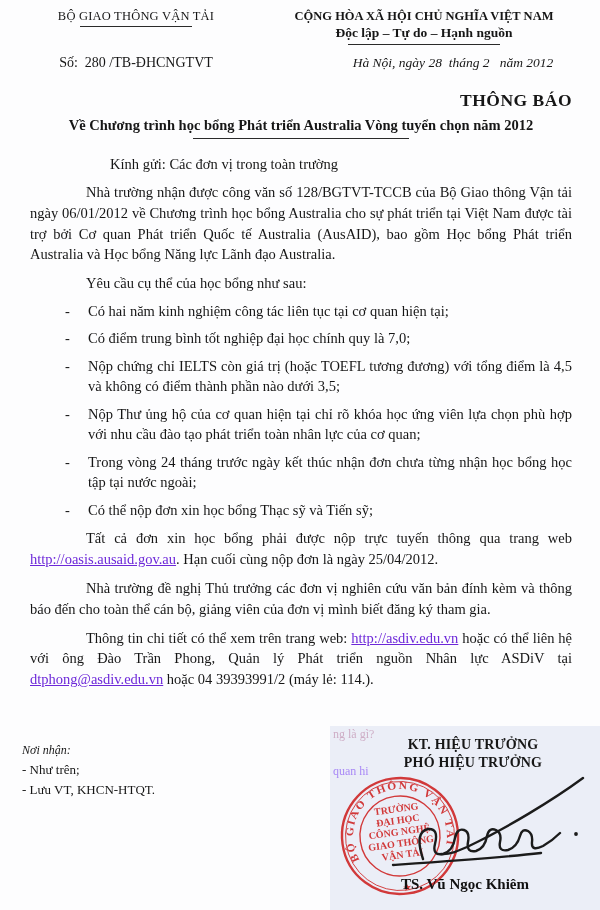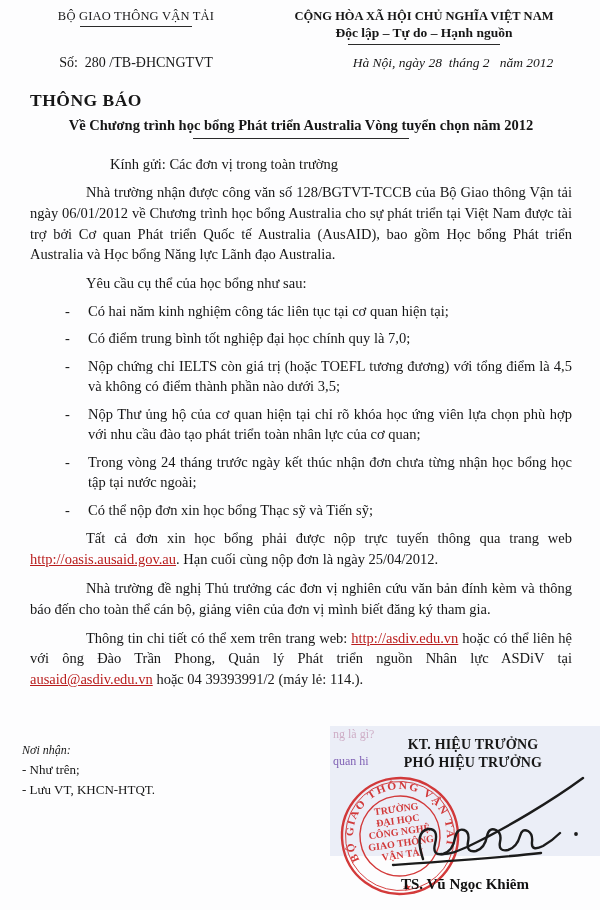--- a/index.html
+++ b/index.html
@@ -23,41 +23,41 @@
   .hdr-org-name { font-size:13px; font-weight:bold; line-height:17px; }
   .hdr-nat1 { font-size:12.5px; font-weight:bold; line-height:16px; }
   .hdr-nat2 { font-size:13.5px; font-weight:bold; line-height:18px; }
   .u-line { border-bottom:1.4px solid #2a2a2a; margin:2px auto 0 auto; }
   .u-org { width:112px; }
   .u-nat { width:152px; }
   .hdr-row2 { display:flex; margin-left:-20px; margin-top:10px; }
   .doc-number { width:252px; text-align:center; font-size:14px; white-space:pre; }
   .place-date { flex:1; text-align:center; padding-left:72px; font-style:italic; font-size:13.5px; white-space:pre; }
   
-  .title { margin-top:18px; text-align:left; font-size:17.5px; font-weight:bold; letter-spacing:.5px; line-height:22px; }
+  .title { margin-top:18px; text-align:right; font-size:17.5px; font-weight:bold; letter-spacing:.5px; line-height:22px; }
   .subtitle { margin-top:4px; text-align:center; font-size:14.5px; font-weight:bold; line-height:20px; }
   .u-title { width:216px; border-bottom:1.6px solid #2a2a2a; margin:3px auto 0 auto; }
   .salutation { margin:15px 0 0 80px; font-size:14.5px; line-height:20px; }
   
   .body-text p { margin:8px 0 0 0; font-size:14.5px; line-height:20.8px; text-align:justify; text-indent:56px; }
   .req { position:relative; margin:7px 0 0 0; padding-left:58px; font-size:14.5px; line-height:20.5px; text-align:justify; }
   .req .marker { position:absolute; left:35px; top:0; }
   .reqs { margin-top:4px; }
-  a.doc-link { color:#b91c1c; text-decoration:underline; }
+  a.doc-link { color:#6d28d9; text-decoration:underline; }
   
   .recipients { position:absolute; left:22px; top:740px; }
   .recipients .label { font-size:12px; font-weight:normal; font-style:italic; line-height:20px; }
   .recipients .line { font-size:13px; line-height:20px; }
   .sign-region {
-    position:absolute; left:330px; top:726px; width:270px; height:130px;
+    position:absolute; left:330px; top:726px; width:270px; height:184px;
     background:#ebeef7;
   }
   .wm { position:absolute; font-size:12px; pointer-events:none; }
   .wm1 { left:3px; top:1px; color:#c9a2bd; opacity:.85; }
-  .wm2 { left:3px; top:28px; color:#4c1d95; opacity:.7; }
+  .wm2 { left:3px; top:38px; color:#8b5cf6; opacity:.7; }
   .sign-titles { position:absolute; top:10px; left:8px; width:100%; text-align:center; }
   .sign-title { font-size:14px; font-weight:bold; line-height:17.5px; letter-spacing:.2px; }
   .seal-svg { position:absolute; left:0px; top:40px; width:140px; height:140px; transform:rotate(-8deg); opacity:.93; }
   .sig-svg { position:absolute; left:35px; top:48px; width:230px; height:95px; }
   .signer-name { position:absolute; top:150px; left:0; width:100%; text-align:center; font-size:15px; font-weight:bold; color:#111; }
   .seal-text { fill:#d02c2c; font-family:"Liberation Serif",serif; font-weight:bold; }
 </style>
 </head>
 <body>
 
@@ -112,21 +112,21 @@
       <div class="req">
         <span class="marker">-</span>
         <span>Có thể nộp đơn xin học bổng Thạc sỹ và Tiến sỹ;</span>
       </div>
     </div>
 
     <p><span>Tất cả đơn xin học bổng phải được nộp trực tuyến thông qua trang web </span><a href="#" class="doc-link">http://oasis.ausaid.gov.au</a><span>. Hạn cuối cùng nộp đơn là ngày 25/04/2012.</span></p>
 
     <p>Nhà trường đề nghị Thủ trưởng các đơn vị nghiên cứu văn bản đính kèm và thông báo đến cho toàn thể cán bộ, giảng viên của đơn vị mình biết đăng ký tham gia.</p>
 
-    <p><span>Thông tin chi tiết có thể xem trên trang web: </span><a href="#" class="doc-link">http://asdiv.edu.vn</a><span> hoặc có thể liên hệ với ông Đào Trần Phong, Quản lý Phát triển nguồn Nhân lực ASDiV tại </span><a href="#" class="doc-link">ausaid@asdiv.edu.vn</a><span> hoặc 04 39393991/2 (máy lẻ: 114.).</span></p>
+    <p><span>Thông tin chi tiết có thể xem trên trang web: </span><a href="#" class="doc-link">http://asdiv.edu.vn</a><span> hoặc có thể liên hệ với ông Đào Trần Phong, Quản lý Phát triển nguồn Nhân lực ASDiV tại </span><a href="#" class="doc-link">dtphong@asdiv.edu.vn</a><span> hoặc 04 39393991/2 (máy lẻ: 114.).</span></p>
   </div>
 
   <div class="recipients">
     <div class="label">Nơi nhận:</div>
     <div class="line">- Như trên;</div>
     <div class="line">- Lưu VT, KHCN-HTQT.</div>
   </div>
 
   <div class="sign-region">
     <div class="wm wm1">ng là gì?</div>

